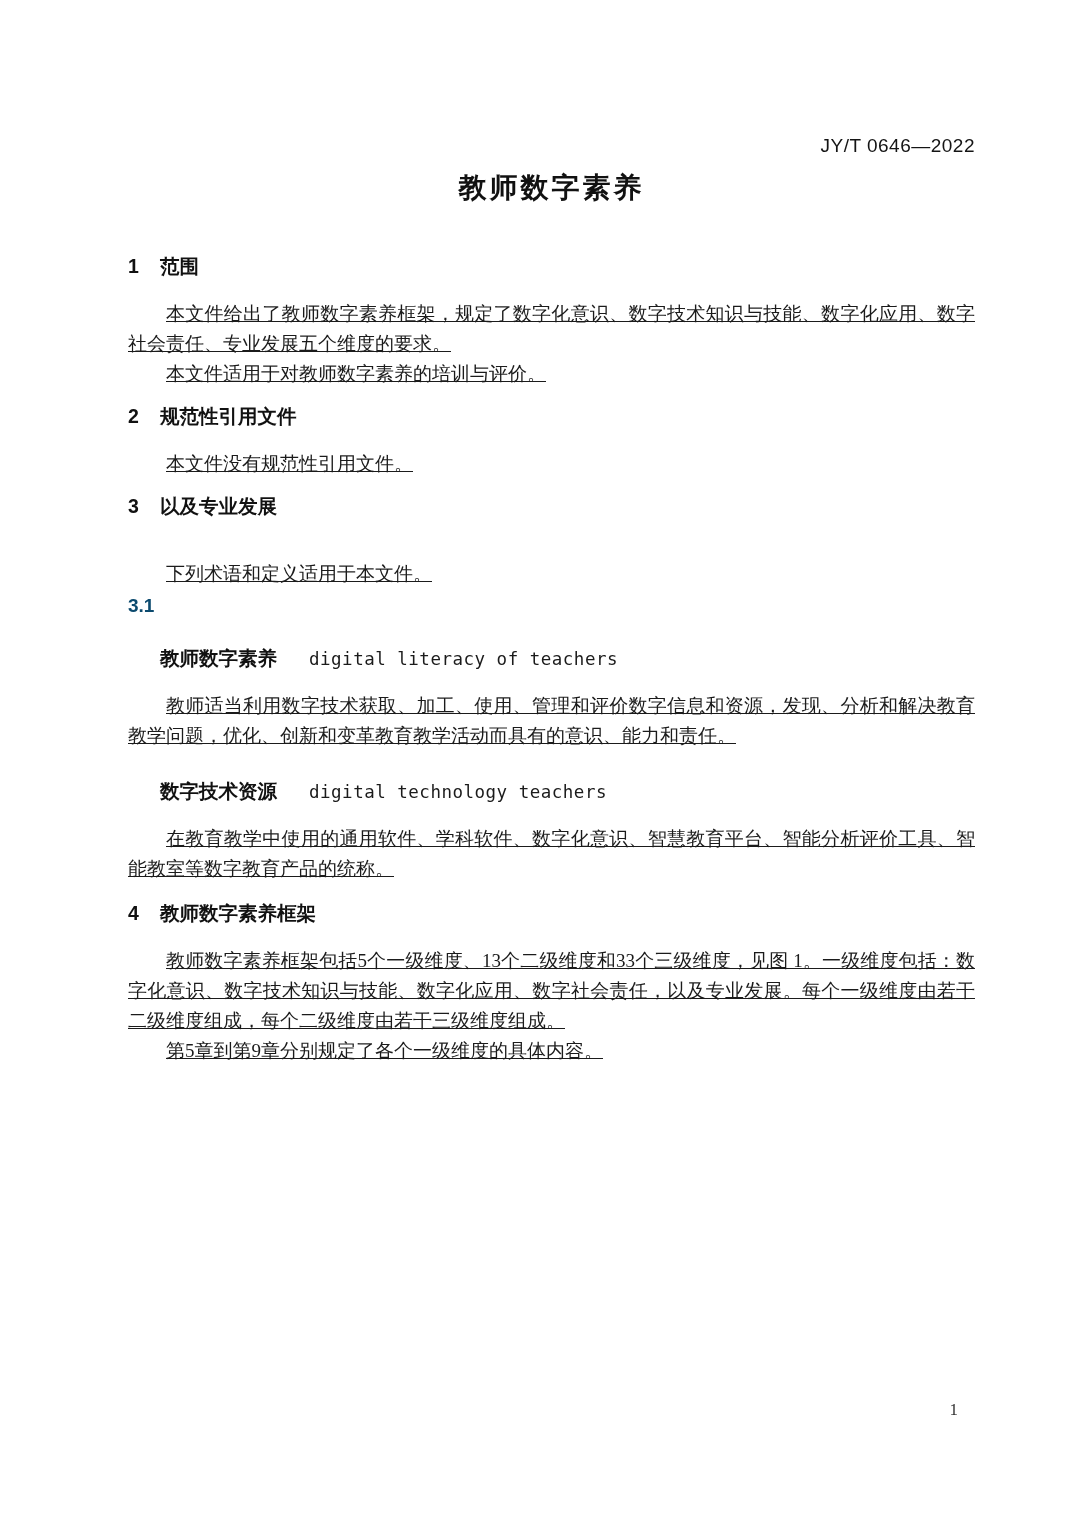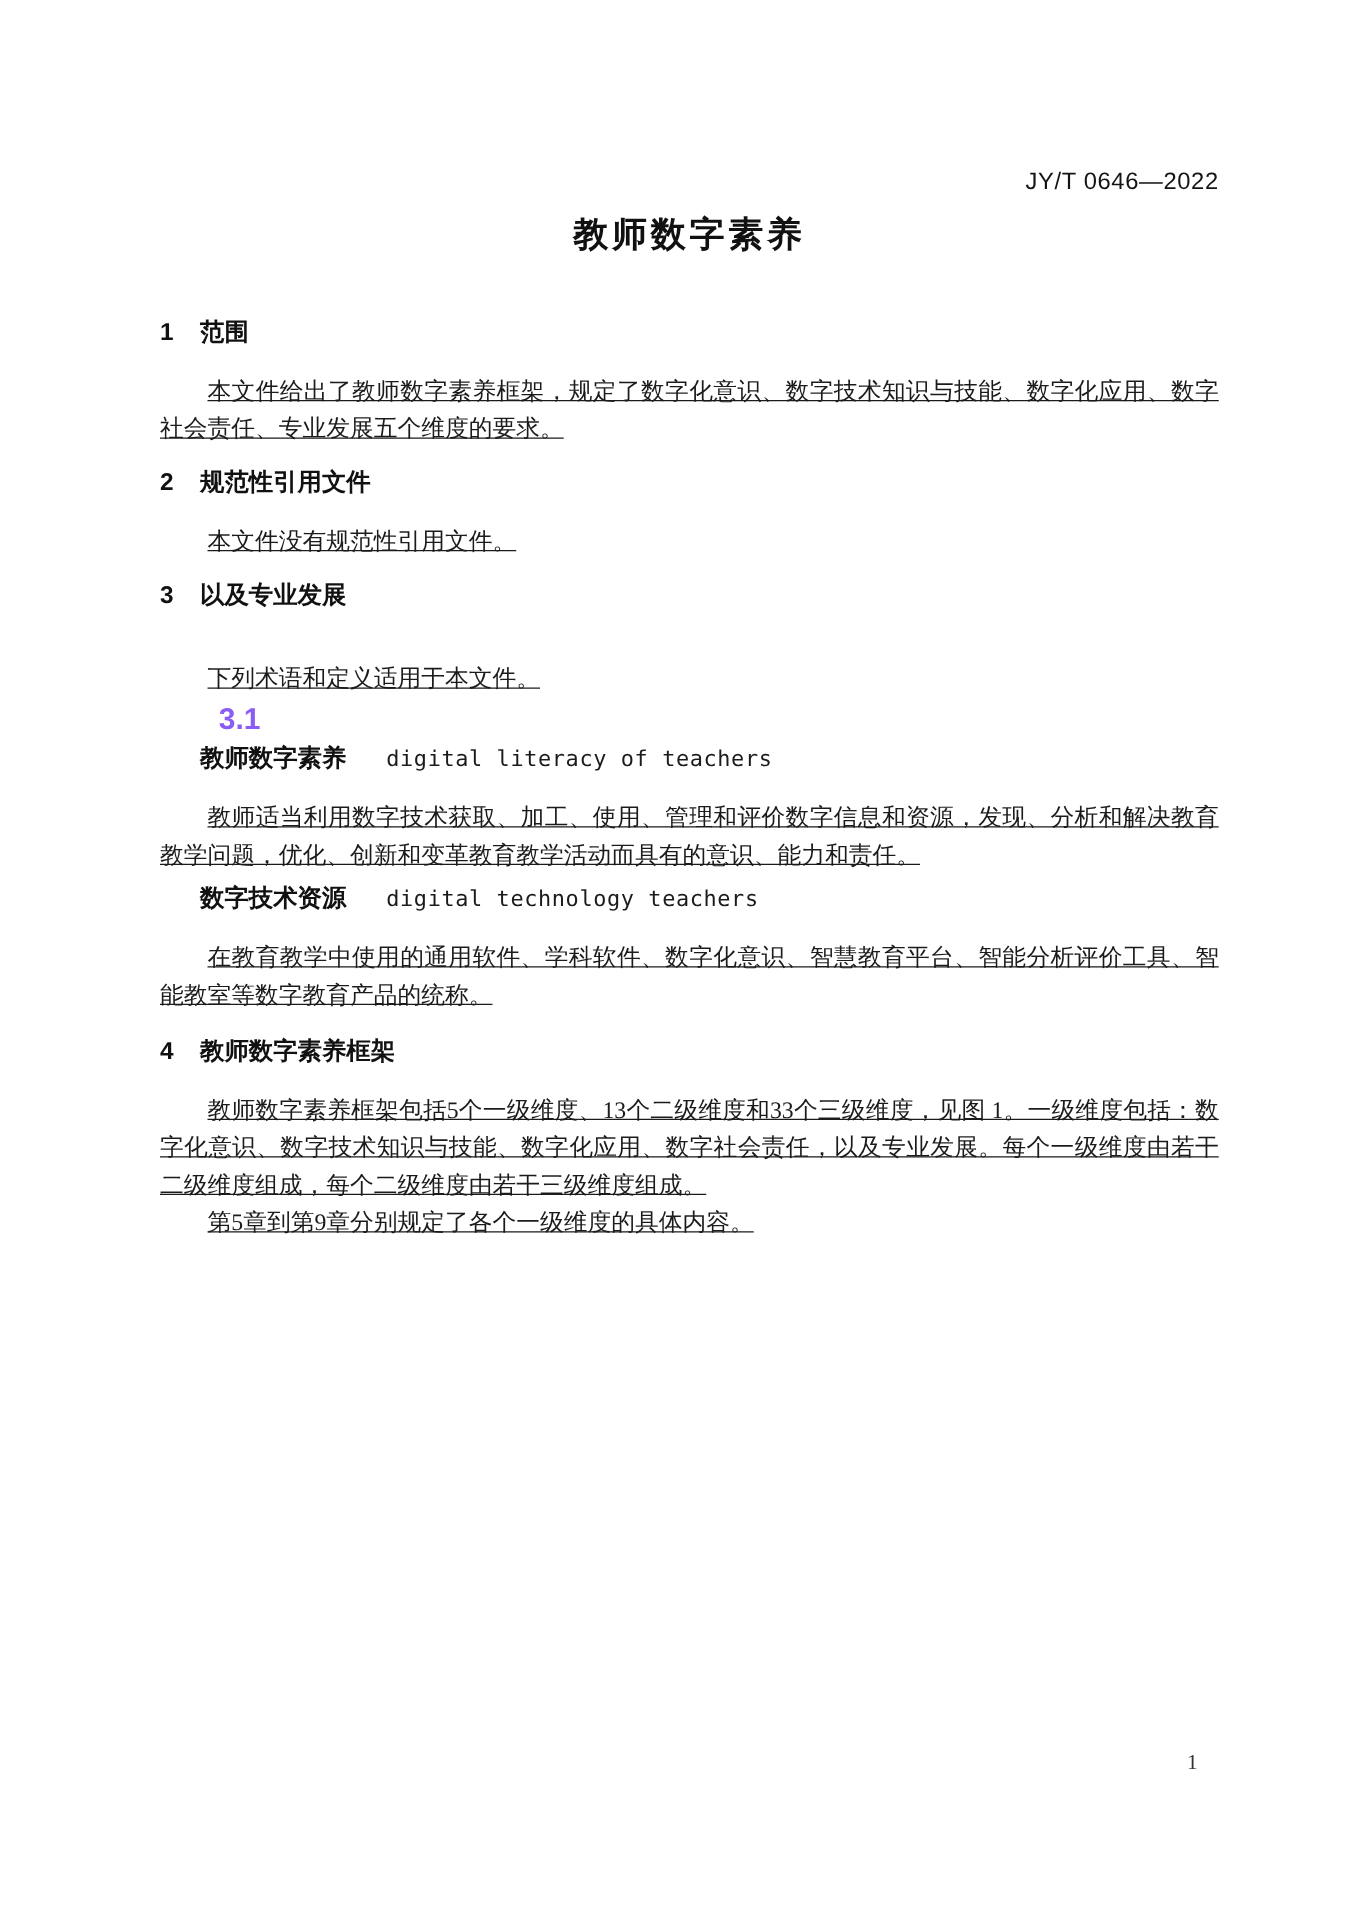--- a/index.html
+++ b/index.html
@@ -55,29 +55,28 @@
     text-indent: 2em;
     color: #1b1b1b;
     text-decoration: underline;
   }
   .pg-s1 { margin-top: 19px; }
   .p-s2 { margin-top: 19px; }
   .p-s3intro { margin-top: 39px; }
   .clause-num {
     font-family: "Liberation Sans", "DejaVu Sans", sans-serif;
     font-weight: bold;
-    font-size: 24px;
+    font-size: 19px;
     line-height: 24px;
-    color: #8b5cf6;
-    margin-left: 47px;
+    color: #0c4a6e;
   }
   .cn-31 { margin-top: 5px; }
   .cn-32 { margin-top: 16px; }
   .term-line {
-    margin-top: 7px;
+    margin-top: 28px;
     line-height: 24px;
     text-indent: 0;
     padding-left: 2em;
   }
   .term-zh {
     font-family: "Liberation Sans", "DejaVu Sans", sans-serif;
     font-weight: bold;
     font-size: 19.5px;
     color: #111;
   }
@@ -108,20 +107,21 @@
     <div class="doc-code">JY/T 0646—2022</div>
 
     <div class="doc-title">教师数字素养</div>
 
     <div class="sec-heading h1-s1">
       <span class="h-num">1</span>
       <span>范围</span>
     </div>
     <div class="pg-s1">
       <p class="body-para">本文件给出了教师数字素养框架，规定了数字化意识、数字技术知识与技能、数字化应用、数字社会责任、专业发展五个维度的要求。</p>
+      <p class="body-para">本文件适用于对教师数字素养的培训与评价。</p>
     </div>
 
     <div class="sec-heading h1-s2">
       <span class="h-num">2</span>
       <span>规范性引用文件</span>
     </div>
     <p class="body-para p-s2">本文件没有规范性引用文件。</p>
 
     <div class="sec-heading h1-s3">
       <span class="h-num">3</span>

